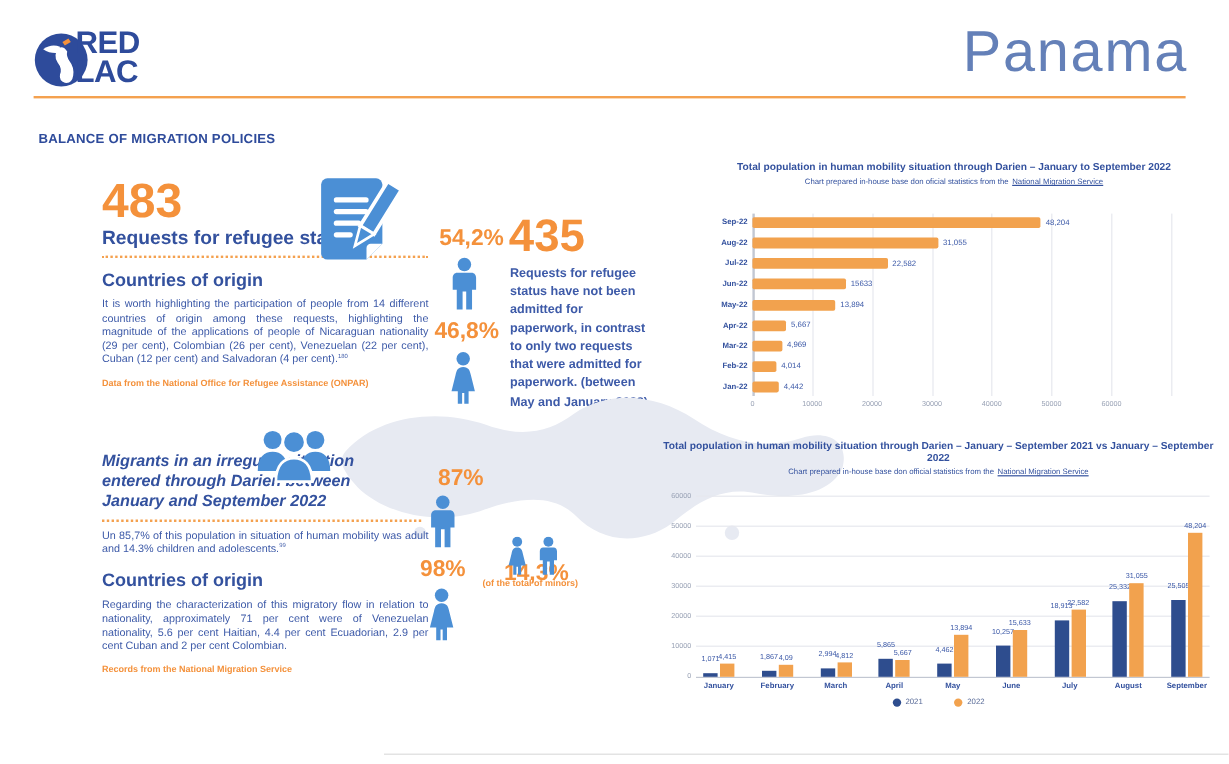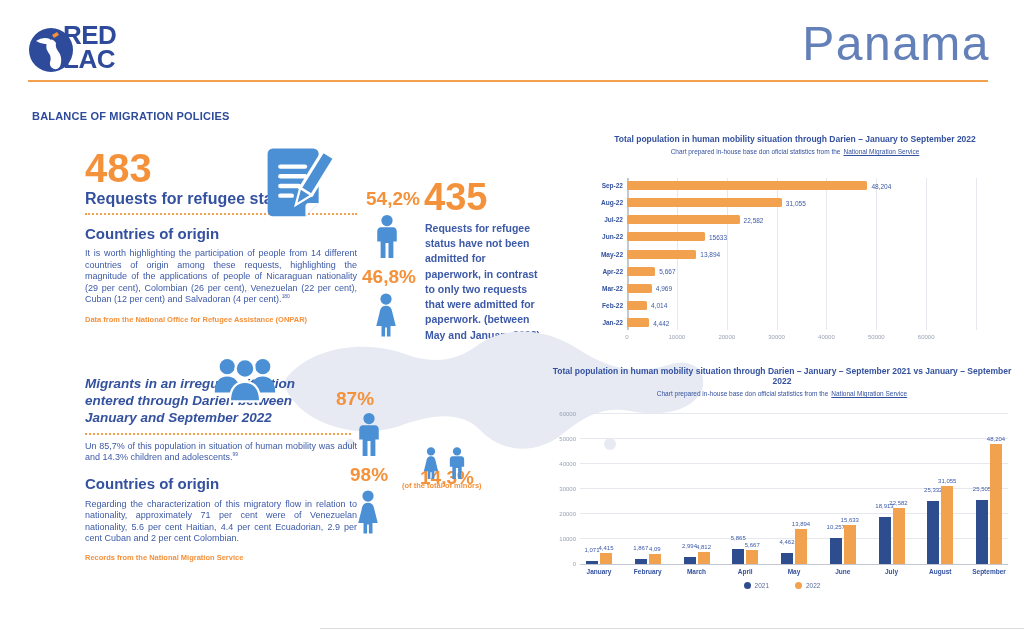--- a/index.html
+++ b/index.html
@@ -186,21 +186,21 @@
     <g fill="#4B8FD5">
       <circle cx="16" cy="11" r="8.5"></circle>
       <path d="M2 40 C2 27 8 22 16 22 C24 22 30 27 30 40 Z"></path>
       <circle cx="56" cy="11" r="8.5"></circle>
       <path d="M42 40 C42 27 48 22 56 22 C64 22 70 27 70 40 Z"></path>
       <circle cx="36" cy="13" r="10.5" stroke="#fff" stroke-width="2.5"></circle>
       <path d="M19 50 C19 34 27 28 36 28 C45 28 53 34 53 50 Z" stroke="#fff" stroke-width="2.5"></path>
     </g>
   </svg>
 
-  <div class="pct" style="left:336px;top:388px;text-align:right;">87%</div>
+  <div class="pct" style="left:365px;top:388px;text-align:right;">87%</div>
   <svg class="person" style="left:354px;top:412px;width:30px;height:46px;" viewBox="0 0 40 60">
     <g fill="#4B8FD5">
         <circle cx="20" cy="8" r="7.5"></circle>
     <path d="M12 17 H28 C31 17 33 19.5 33 22.5 V36 H28.5 V58 H22 V38 H18 V58 H11.5 V36 H7 V22.5 C7 19.5 9 17 12 17 Z"></path>
       </g>
   </svg>
   <div class="pct" style="left:350px;top:464px;">98%</div>
   <svg class="person" style="left:353px;top:489px;width:30px;height:47px;" viewBox="0 0 40 60">
     <g fill="#4B8FD5">
         <circle cx="20" cy="8" r="7.5"></circle>

